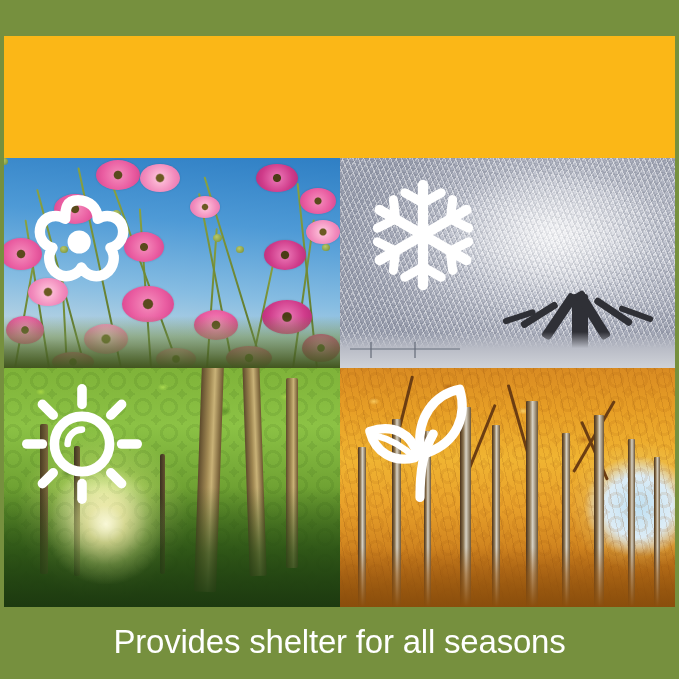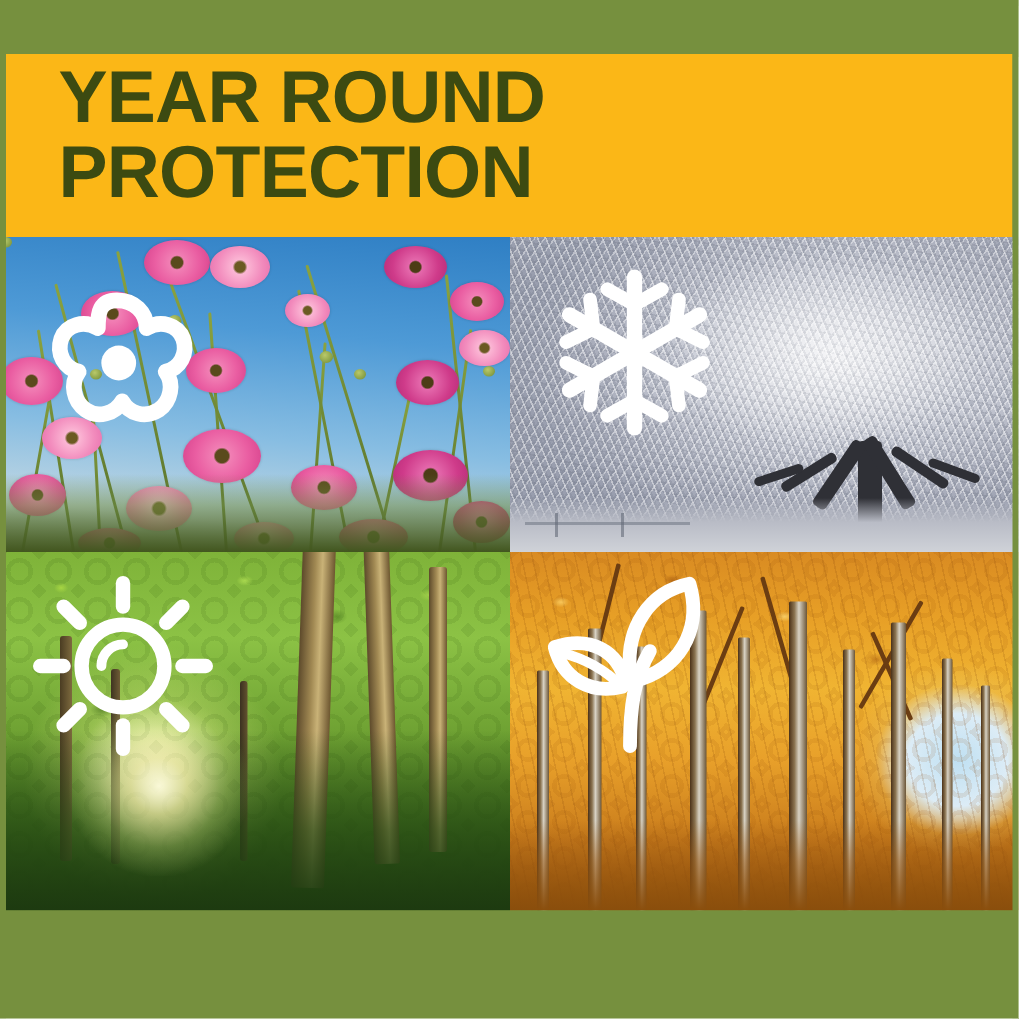--- a/index.html
+++ b/index.html
@@ -218,24 +218,20 @@
   }
 </style>
 </head>
 <body>
 
 <div id="poster">
 
   <div class="frame-top-fill"></div>
 
   <div class="header-band"></div>
-  <div class="headline">
-    <span class="l1">YEAR ROUND</span>
-    <span class="l2">PROTECTION</span>
-  </div>
 
   <div class="grid">
 
     <div class="cell cell-spring">
       <div class="photo">
         <div class="spring-sky"></div>
 
         <div class="stem" style="left:48px;bottom:0;width:2px;height:150px;transform:rotate(-9deg);"></div>
         <div class="stem" style="left:84px;bottom:0;width:2px;height:185px;transform:rotate(-15deg);"></div>
         <div class="stem" style="left:120px;bottom:0;width:2px;height:205px;transform:rotate(-12deg);"></div>
@@ -418,15 +414,16 @@
 
             <path d="M16 45 C28 48 38 54 46 62" stroke-width="5"></path>
           </g>
         </svg>
       </div>
     </div>
 
   </div>
 
   <div class="footer-band"></div>
+  <div class="footer-text">Provides shelter for all seasons</div>
 
   <div class="frame"></div>
 </div>
 
 </body></html>

